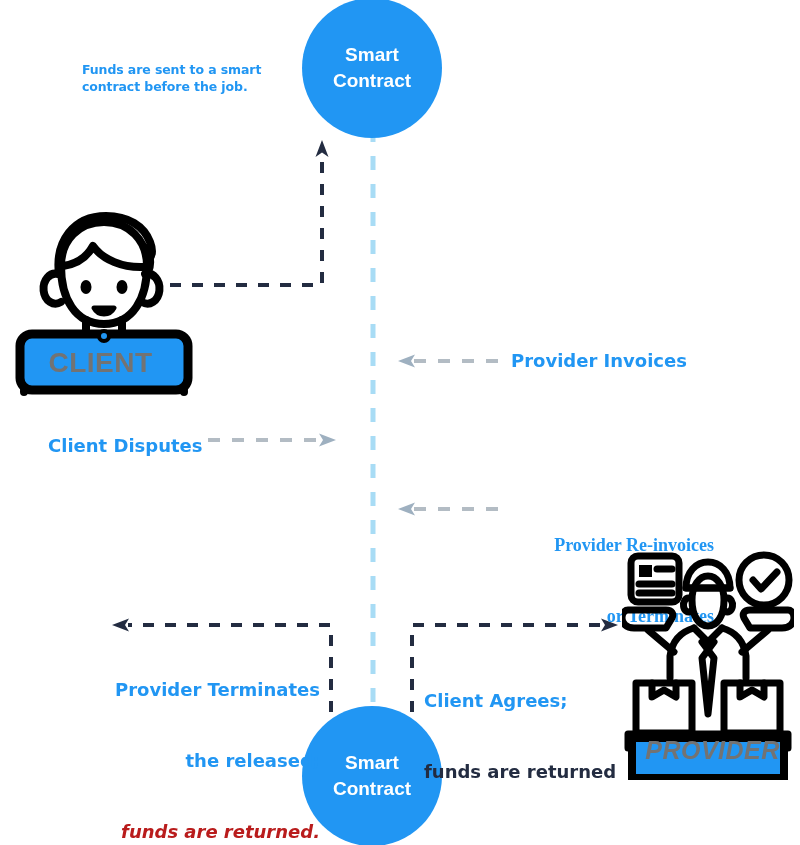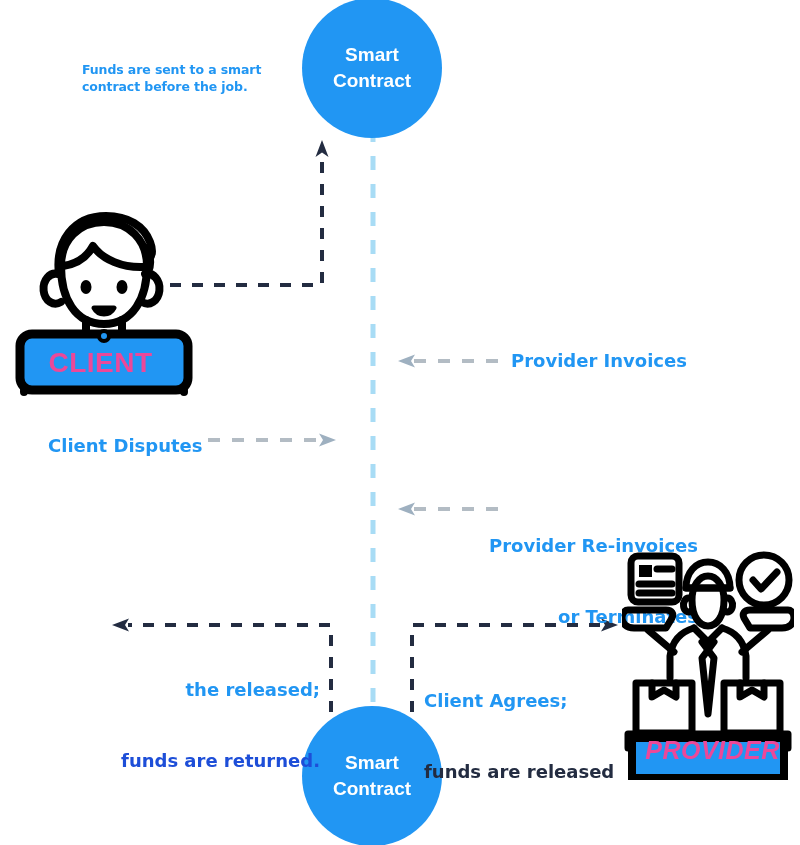--- a/index.html
+++ b/index.html
@@ -49,45 +49,45 @@
     font-size:12.5px;
     letter-spacing:-.1px;
   }
   #lbl-provider-invoices{
     left:511px;top:349px;font-size:18px;
   }
   #lbl-client-disputes{
     left:48px;top:434px;font-size:18px;
   }
   #lbl-provider-reinvoices{
-    left:408px;top:486px;width:290px;font-size:18px;text-align:right;
+    left:424px;top:486px;width:290px;font-size:18px;text-align:right;font-family:Liberation Serif, serif;
   }
   #lbl-terminate{
     left:104px;top:630px;width:216px;font-size:18px;text-align:right;
   }
-  #lbl-terminate .dark{color:#1d4ed8;}
+  #lbl-terminate .dark{color:#b91c1c;font-style:italic;}
   #lbl-agrees{
     left:424px;top:641px;width:195px;font-size:18px;text-align:left;
   }
   #lbl-agrees .dark{color:#232c41;}
 
   
   .dash{position:absolute;}
   .dash svg{display:block;overflow:visible;}
 
   
   .icon-wrap{position:absolute;}
   .icon-wrap svg{display:block;}
 
   
   .badge-text{
     position:absolute;
     font-family:"Liberation Sans", sans-serif;
     font-weight:700;
-    color:#ec4899;
+    color:#737373;
     letter-spacing:.5px;
   }
   #client-badge-text{
     left:28px;top:347px;width:145px;text-align:center;font-size:28px;
   }
   #provider-badge-text{
     left:636px;top:736px;width:153px;text-align:center;font-size:25px;font-style:italic;
   }
 </style>
 </head>
@@ -157,27 +157,28 @@
 
   <div class="lbl" id="lbl-client-disputes">Client Disputes</div>
   <div class="lbl" id="lbl-provider-invoices">Provider Invoices</div>
 
   <div class="lbl" id="lbl-provider-reinvoices">
     <div>Provider Re-invoices</div>
     <div>or Terminates</div>
   </div>
 
   <div class="lbl" id="lbl-terminate">
+    <div>Provider Terminates</div>
     <div>the released;</div>
     <div class="dark">funds are returned.</div>
   </div>
 
   <div class="lbl" id="lbl-agrees">
     <div>Client Agrees;</div>
-    <div class="dark">funds are released</div>
+    <div class="dark">funds are returned</div>
   </div>
 
   <div class="icon-wrap" style="left:14px;top:196px;">
     <svg width="180" height="200" viewBox="0 0 180 200">
       <g fill="none" stroke="#000000" stroke-width="8" stroke-linecap="round" stroke-linejoin="round">
 
         <path d="M44,78 a12,15 0 1,0 3,28"></path>
         <path d="M131,78 a12,15 0 1,1 -3,28"></path>
 
         <path d="M47,70 c0,-26 18,-44 43,-44 c25,0 43,18 43,44 c0,32 -14,58 -43,58 c-29,0 -43,-26 -43,-58 z"></path>

